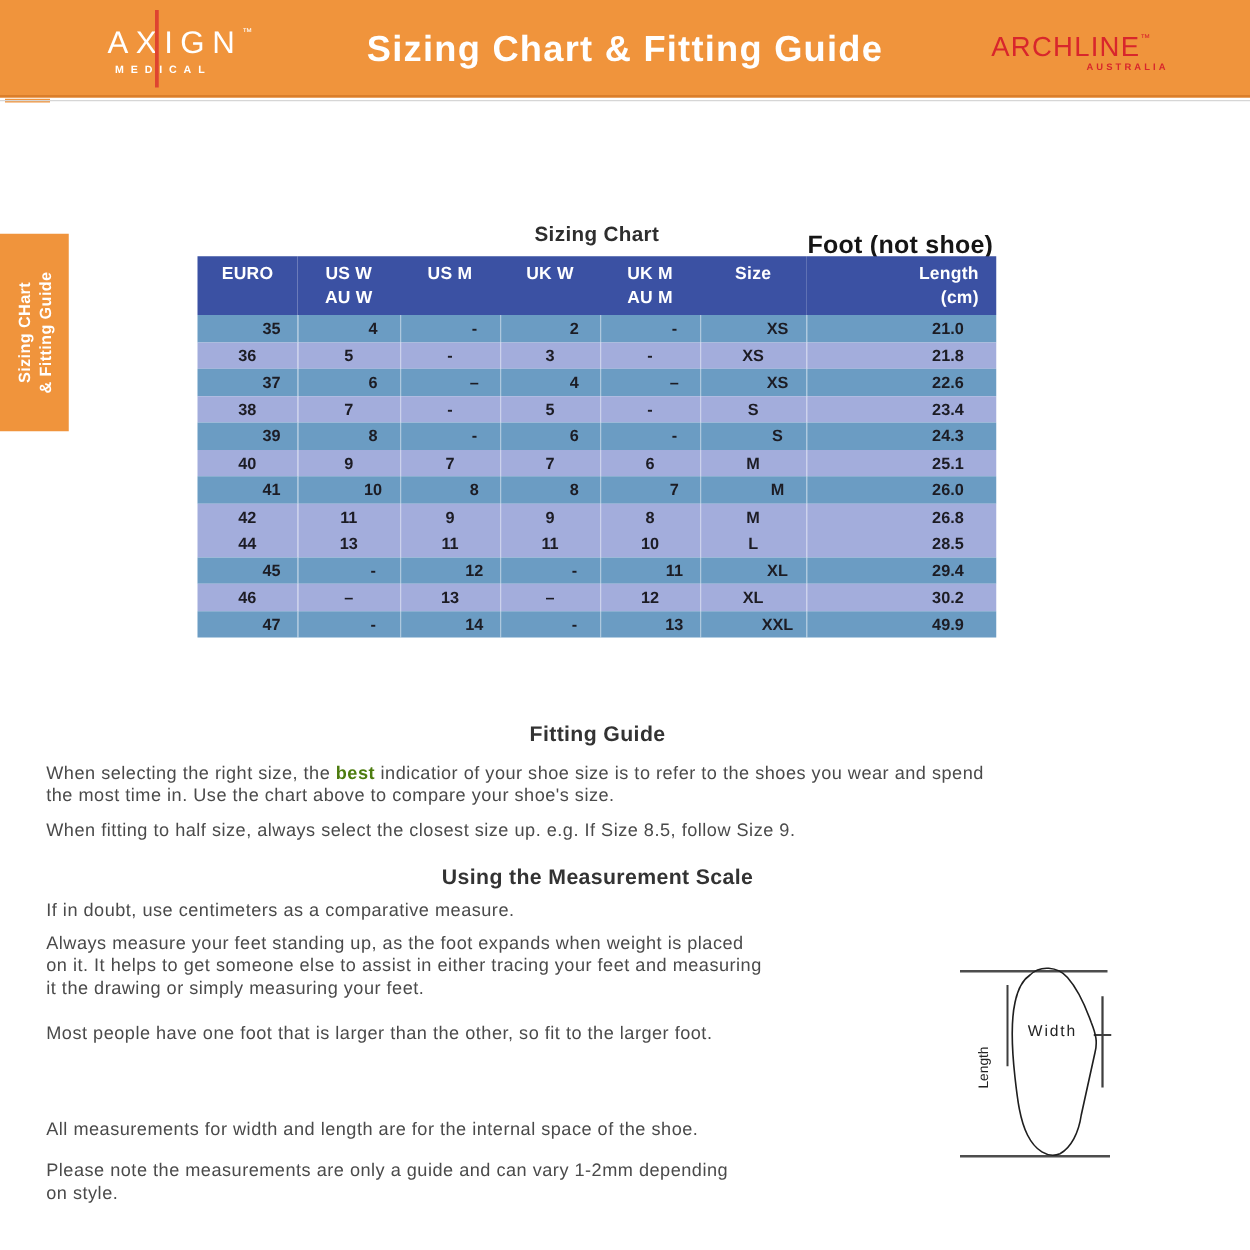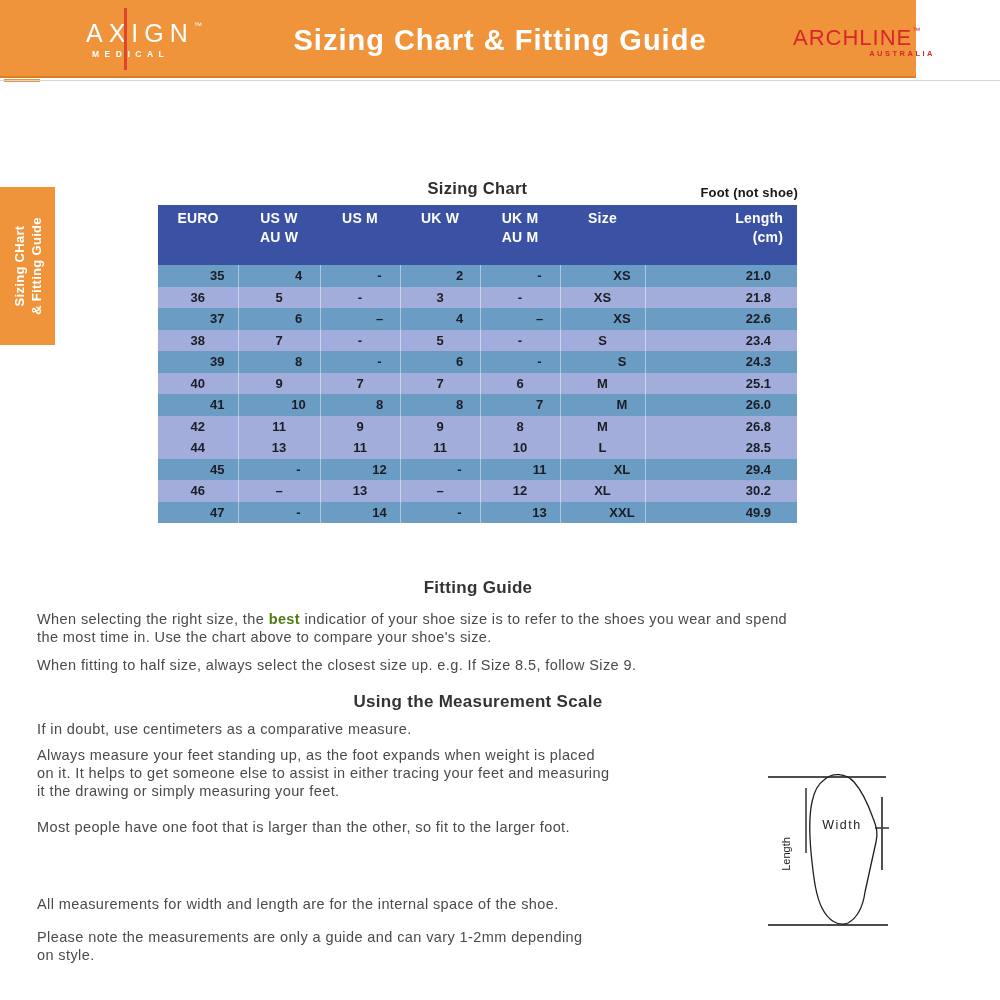--- a/index.html
+++ b/index.html
@@ -6,21 +6,21 @@
   body{
     width:1000px;height:1000px;position:relative;overflow:hidden;
     background:#ffffff;
     font-family:"Liberation Sans", sans-serif;
     -webkit-font-smoothing:antialiased;
   }
   .abs{position:absolute;}
 
   
   .band{
-    left:0;top:0;width:916px;height:78px;
+    left:0;top:0;width:1000px;height:78px;
     background:var(--band-orange);
     border-bottom:2px solid var(--band-orange-dark);
     box-sizing:border-box;
   }
   .band-underline-gray{left:0;top:80px;width:1000px;height:1px;background:#d6d6d6;}
   .band-underline-orange{left:4px;top:79px;width:36px;height:3px;background:var(--band-orange);}
 
   .axign{left:86px;top:13px;width:130px;color:#fff;}
   .axign-name{font-size:25px;font-weight:400;letter-spacing:6px;line-height:26px;white-space:nowrap;}
   .axign-tm{font-size:8px;vertical-align:14px;letter-spacing:0;}
@@ -43,31 +43,31 @@
     position:absolute;left:0;top:158px;width:158px;height:55px;
     transform-origin:0 0;transform:rotate(-90deg);
     display:flex;flex-direction:column;align-items:center;justify-content:center;
     color:#fff;font-size:13px;font-weight:700;letter-spacing:.3px;line-height:17px;
     text-align:center;white-space:nowrap;
   }
 
   
   .chart-title{left:158px;top:179px;width:639px;text-align:center;
     font-size:16.5px;font-weight:700;color:#2e2e2e;letter-spacing:.3px;}
-  .foot-label{left:646px;top:185px;width:152px;text-align:right;
-    font-size:13px;font-weight:700;color:#151515;letter-spacing:.2px;}
+  .foot-label{left:646px;top:185px;width:152px;
+    font-size:20px;font-weight:700;color:#151515;letter-spacing:.2px;}
 
   table.sizing{
     position:absolute;left:158px;top:205px;width:639px;
     border-collapse:collapse;table-layout:fixed;
   }
   table.sizing th{
     background:var(--header-blue);color:#fff;font-size:14px;font-weight:700;
     vertical-align:top;padding:4px 0 3px 0;line-height:19px;letter-spacing:.2px;
-    height:60px;box-sizing:border-box;text-align:center;
+    height:47px;box-sizing:border-box;text-align:center;
   }
   table.sizing th.col-length{text-align:right;padding-right:14px;}
   table.sizing td{
     font-size:13px;font-weight:700;color:#1c1c24;text-align:center;
     height:21.5px;padding:0;box-sizing:border-box;line-height:21.5px;
     border-right:1px solid rgba(255,255,255,.45);
   }
   table.sizing td:last-child,table.sizing th{border-right:none;}
   table.sizing tr.dark td{background:var(--row-dark);padding-left:39px;}
   table.sizing tr.light td{background:var(--row-light);margin-top:40px;}

